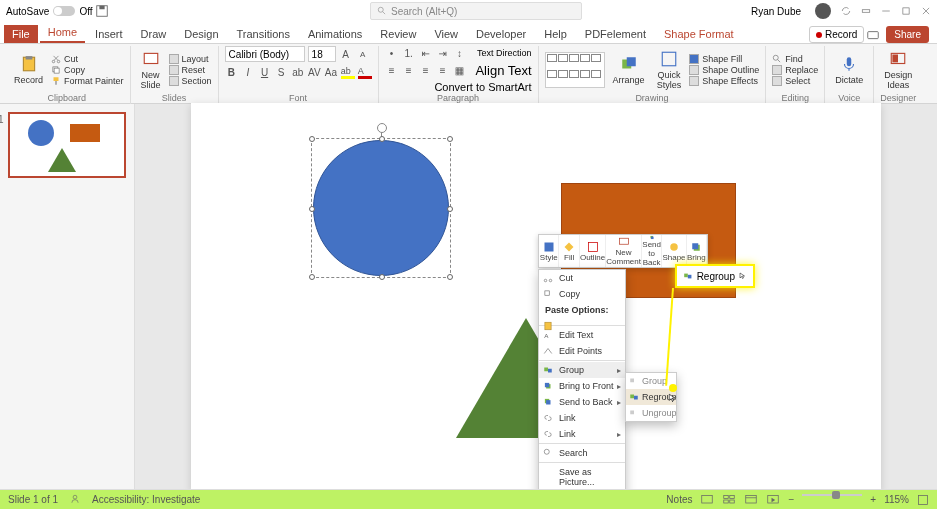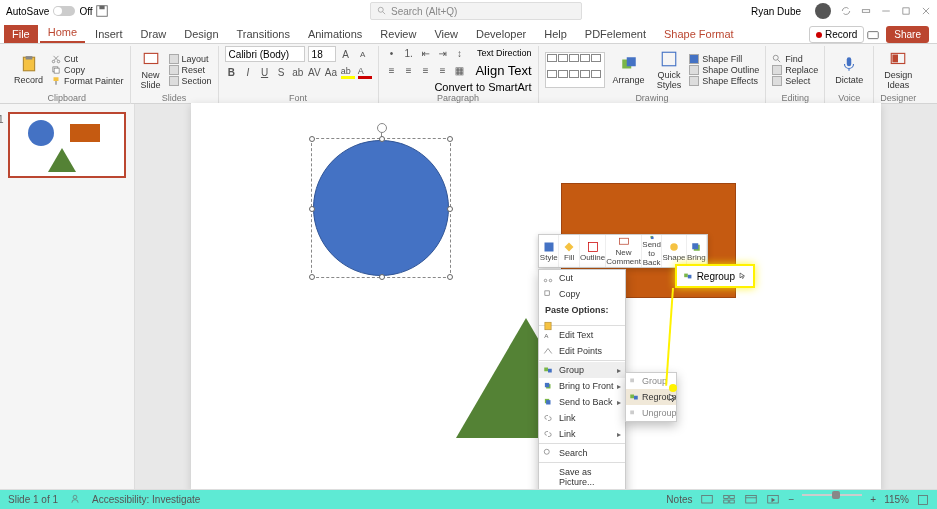--- a/index.html
+++ b/index.html
@@ -63,21 +63,21 @@
 .ctx-item .arrow{position:absolute;right:4px;top:4px;font-size:8px;color:#666}
 .ctx-sep{height:1px;background:#ddd;margin:1px 0}
 .sub-menu{position:absolute;left:490px;top:268px;width:52px;background:#fff;border:1px solid #ccc;box-shadow:0 4px 10px rgba(0,0,0,.25)}
 .sub-item{padding:3px 6px 3px 16px;font-size:9px;color:#888;position:relative}
 .sub-item.enabled{color:#333}
 .sub-item.hl{background:#f0e8d8}
 .callout{position:absolute;left:540px;top:160px;width:80px;height:24px;background:#fefefe;border:2px solid #fff200;box-shadow:0 0 8px rgba(255,242,0,.8);display:flex;align-items:center;gap:4px;padding:0 6px;font-size:10px}
 .callout-line{position:absolute;left:537px;top:184px;width:2px;height:98px;background:#fff200;transform-origin:top;transform:rotate(4deg)}
 .callout-dot{position:absolute;left:534px;top:280px;width:8px;height:8px;background:#fff200;border-radius:50%}
 .cursor-ico{width:10px;height:10px}
-.status-bar{position:absolute;bottom:0;left:0;right:0;height:20px;background:#5eead4;border-top:1px solid #ddd;display:flex;align-items:center;padding:0 8px;font-size:10px;color:#555;gap:12px}
+.status-bar{position:absolute;bottom:0;left:0;right:0;height:20px;background:#bef264;border-top:1px solid #ddd;display:flex;align-items:center;padding:0 8px;font-size:10px;color:#555;gap:12px}
 .status-right{margin-left:auto;display:flex;gap:8px}
 .zoom-slider{width:60px;height:2px;background:#ccc;position:relative}
 .zoom-slider::after{content:"";position:absolute;left:50%;top:-3px;width:8px;height:8px;background:#888;border-radius:2px}
 </style>
 </head>
 <body>
 
 <div class="title-bar">
   <div class="autosave">
     <span>AutoSave</span>

